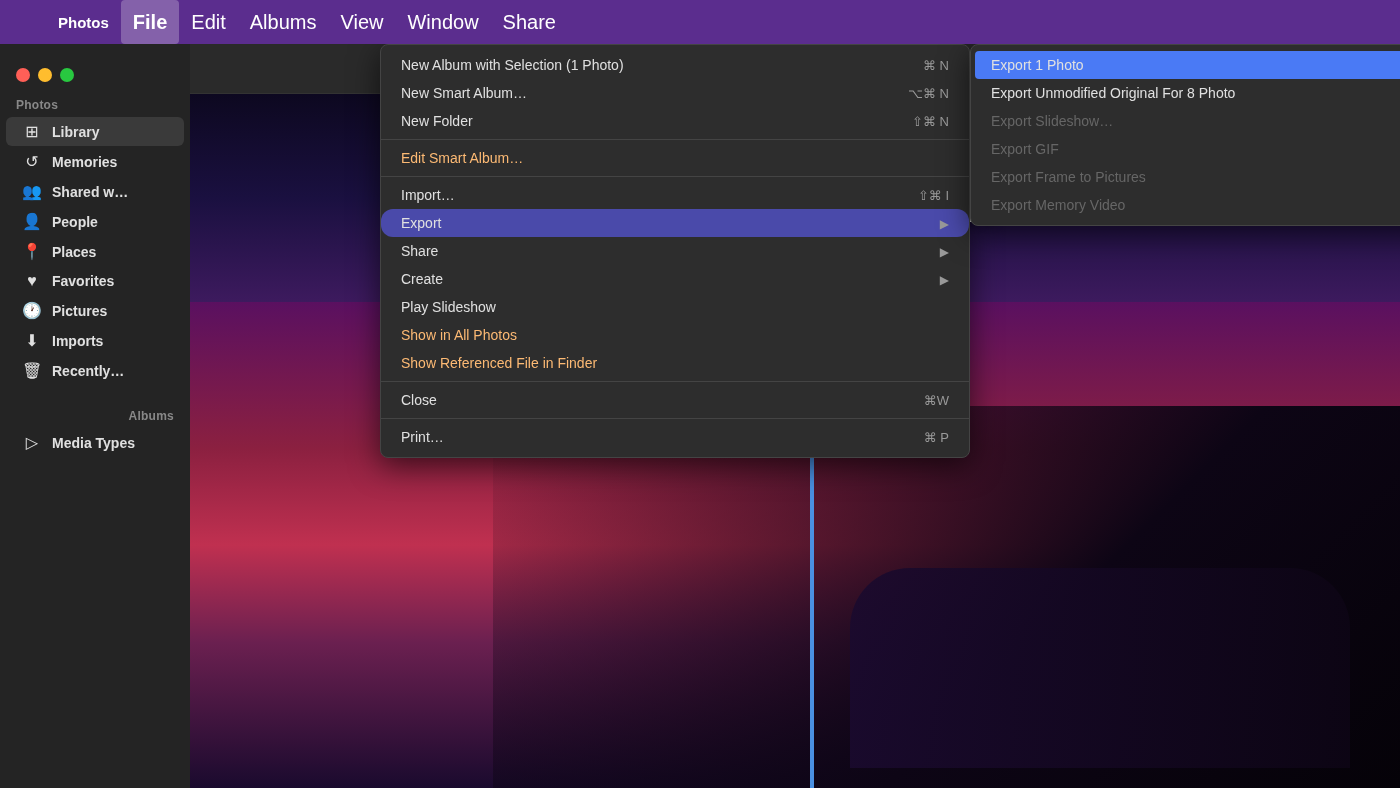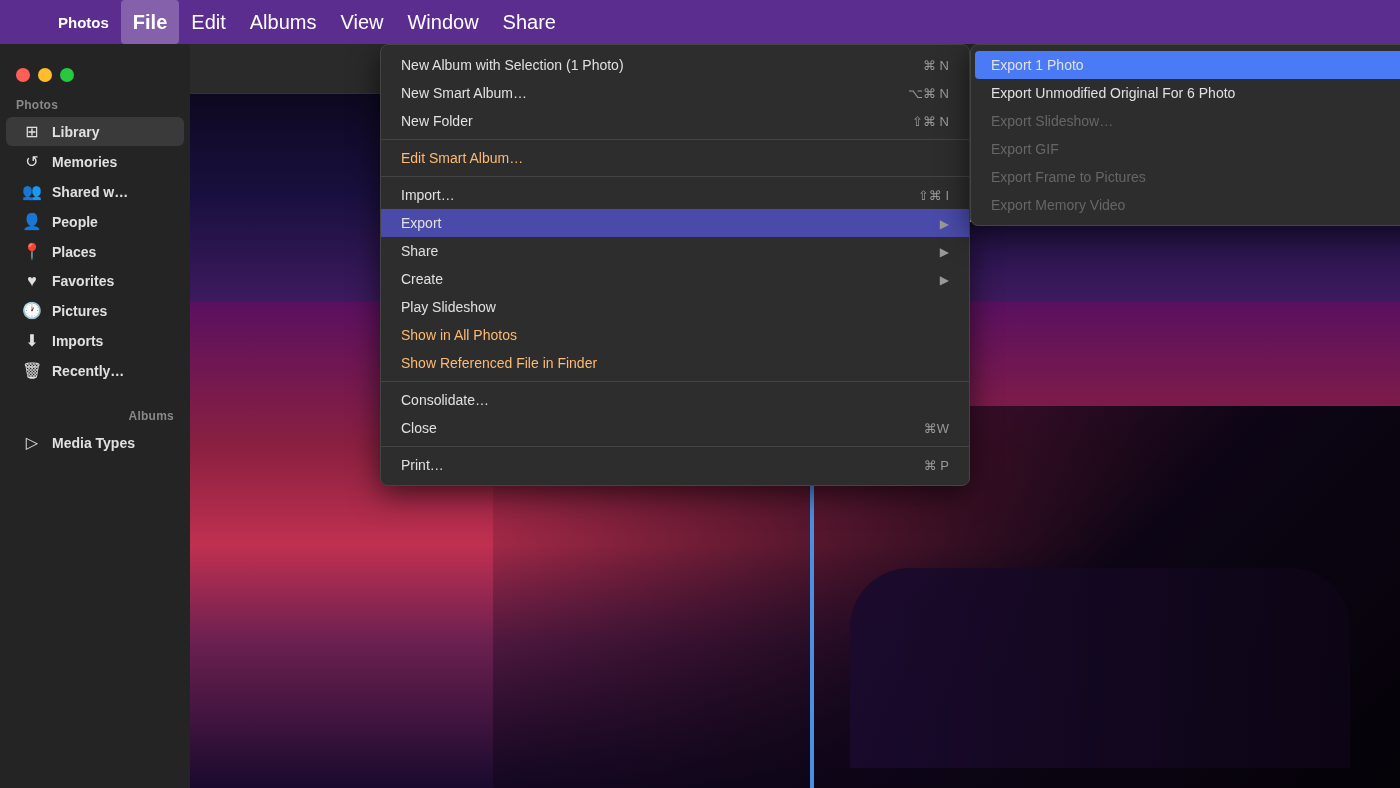--- a/index.html
+++ b/index.html
@@ -218,20 +218,21 @@
       align-items: flex-end;
       justify-content: space-between;
       padding: 6px 20px;
       font-size: 14px;
       color: #e0e0e0;
       cursor: default;
       min-height: 26px;
     }
     .menu-item:hover, .menu-item.highlighted {
       background: #4a4aaa;
+      border-radius: 12px;
     }
     .menu-item.disabled {
       color: #fdba74;
     }
     .menu-item .shortcut {
       color: #999;
       font-size: 13px;
     }
     .menu-item .arrow {
       color: #999;
@@ -438,40 +439,37 @@
         <span>Play Slideshow</span>
       </div>
       <div class="menu-item disabled">
         <span>Show in All Photos</span>
       </div>
       <div class="menu-item disabled">
         <span>Show Referenced File in Finder</span>
       </div>
       <div class="menu-separator"></div>
       <div class="menu-item">
-        <span>Consolidate…</span>
-      </div>
-      <div class="menu-item">
         <span>Close</span>
         <span class="shortcut">⌘W</span>
       </div>
       <div class="menu-separator"></div>
       <div class="menu-item">
         <span>Print…</span>
         <span class="shortcut">⌘ P</span>
       </div>
     </div>
 
     <div class="submenu-dropdown">
       <div class="submenu-item selected">
         <span>Export 1 Photo</span>
 
       </div>
       <div class="submenu-item">
-        <span>Export Unmodified Original For 6 Photo</span>
+        <span>Export Unmodified Original For 8 Photo</span>
       </div>
       <div class="submenu-item disabled">
         <span>Export Slideshow…</span>
       </div>
       <div class="submenu-item disabled">
         <span>Export GIF</span>
       </div>
       <div class="submenu-item disabled">
         <span>Export Frame to Pictures</span>
       </div>

